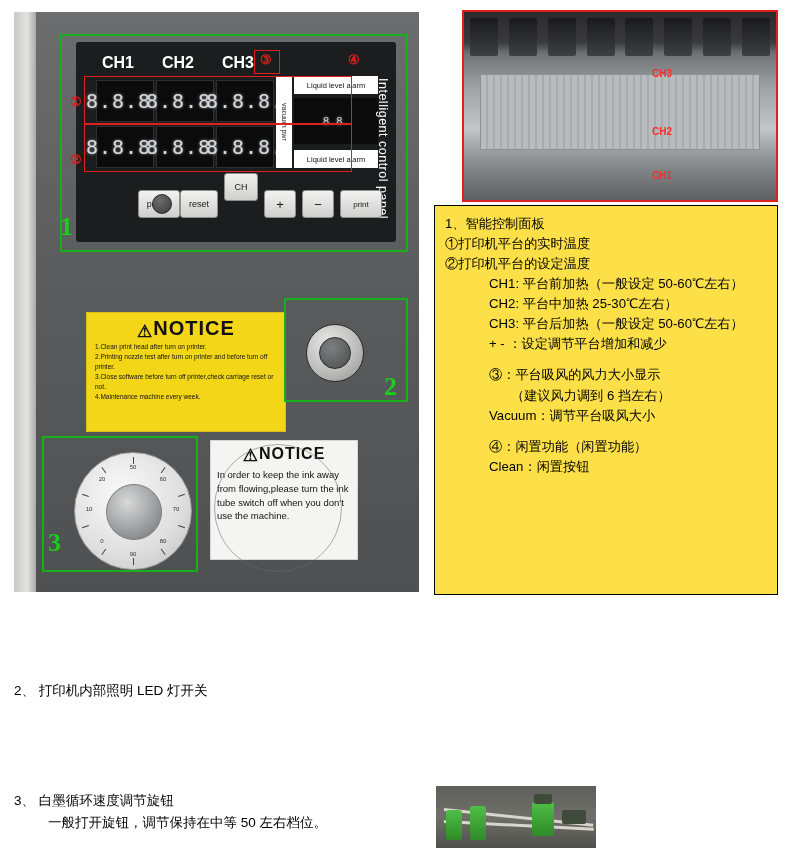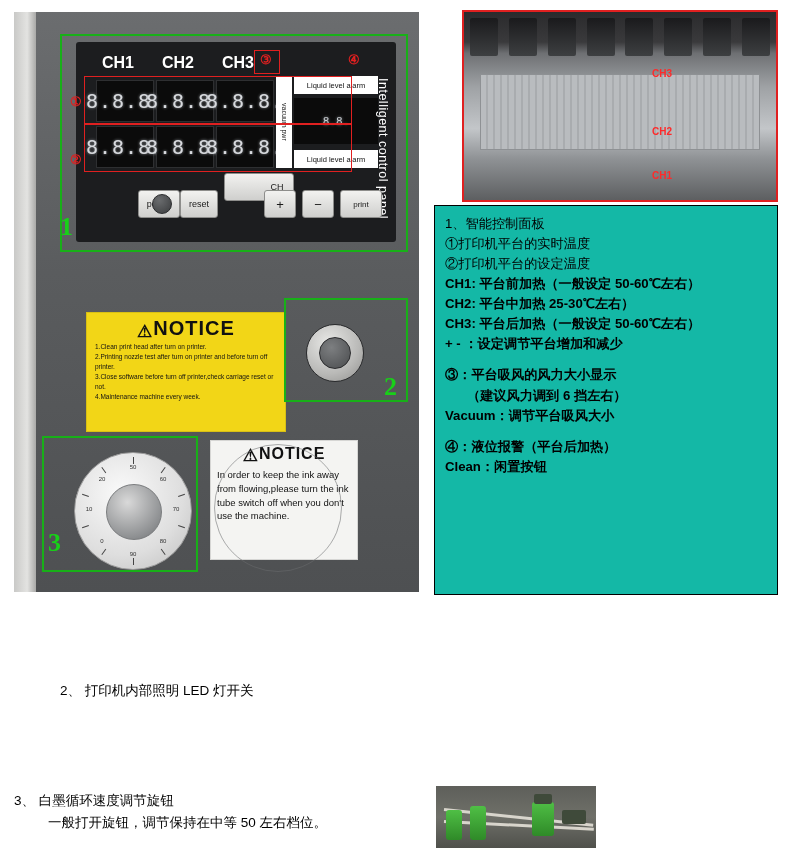--- a/index.html
+++ b/index.html
@@ -296,41 +296,40 @@
   
   .legend {
     position: absolute;
     left: 434px;
     top: 205px;
     width: 344px;
     height: 390px;
     border: 1px solid #000;
     box-sizing: border-box;
     padding: 8px 10px;
-    background: #14b8a6;
+    background: #fde047;
   }
   .legend p {
     margin: 0;
     font-size: 13.2px;
     line-height: 1.52;
     font-family: "Liberation Sans", sans-serif;
     color: #000;
     white-space: pre-wrap;
   }
-  .legend p.b { font-weight: bold; }
+  .legend p.b { font-weight: normal; margin-left: 44px; }
   .legend .gap { height: 11px; }
 
   
   .note2 {
     position: absolute;
     left: 14px;
     top: 682px;
     font-size: 13.5px;
     color: #000;
-    margin-left: 46px;
   }
   .note3 {
     position: absolute;
     left: 14px;
     top: 790px;
     font-size: 13.5px;
     color: #000;
     line-height: 1.65;
   }
   .note3 .indent { display: block; padding-left: 34px; }
@@ -402,21 +401,21 @@
     <div class="vac-disp" style="left:218px;top:56px;width:84px;height:46px;">
       <span>8.8.</span>
     </div>
     <div class="liq-box" style="left:218px;top:108px;width:84px;height:18px;">Liquid level alarm</div>
 
     <div class="icp">Intelligent control panel</div>
 
     <div class="btn" style="left:22px;top:148px;width:40px;height:26px;margin-left:40px;">power</div>
     <div class="knob-round" style="left:76px;top:152px;width:18px;height:18px;"></div>
     <div class="btn" style="left:104px;top:148px;width:36px;height:26px;">reset</div>
-    <div class="btn" style="left:148px;top:131px;width:32px;height:26px;padding-left:36px;">CH</div>
+    <div class="btn" style="left:148px;top:131px;width:32px;height:26px;">CH</div>
     <div class="btn" style="left:188px;top:148px;width:30px;height:26px;font-size:13px;">+</div>
     <div class="btn" style="left:226px;top:148px;width:30px;height:26px;font-size:13px;">−</div>
     <div class="btn" style="left:264px;top:148px;width:40px;height:26px;font-size:8px;">print</div>
   </div>
 
   <div class="red-box" style="left:70px;top:64px;width:268px;height:48px;"></div>
   <div class="red-box" style="left:70px;top:112px;width:268px;height:48px;"></div>
   <div class="red-box" style="left:240px;top:38px;width:26px;height:24px;"></div>
   <div class="red-circnum" style="left:56px;top:82px;">①</div>
   <div class="red-circnum" style="left:56px;top:140px;">②</div>
@@ -500,21 +499,21 @@
   <p>②打印机平台的设定温度</p>
   <p class="b">CH1: 平台前加热（一般设定 50-60℃左右）</p>
   <p class="b">CH2: 平台中加热 25-30℃左右）</p>
   <p class="b">CH3: 平台后加热（一般设定 50-60℃左右）</p>
   <p class="b">+ - ：设定调节平台增加和减少</p>
   <div class="gap"></div>
   <p class="b">③：平台吸风的风力大小显示</p>
   <p class="b">      （建议风力调到 6 挡左右）</p>
   <p class="b">Vacuum：调节平台吸风大小</p>
   <div class="gap"></div>
-  <p class="b">④：液位报警（平台后加热）</p>
+  <p class="b">④：闲置功能（闲置功能）</p>
   <p class="b">Clean：闲置按钮</p>
 </div>
 
 <div class="note2">2、  打印机内部照明 LED 灯开关</div>
 
 <div class="note3">
   <span>3、  白墨循环速度调节旋钮</span>
   <span class="indent">一般打开旋钮，调节保持在中等 50 左右档位。</span>
 </div>
 

